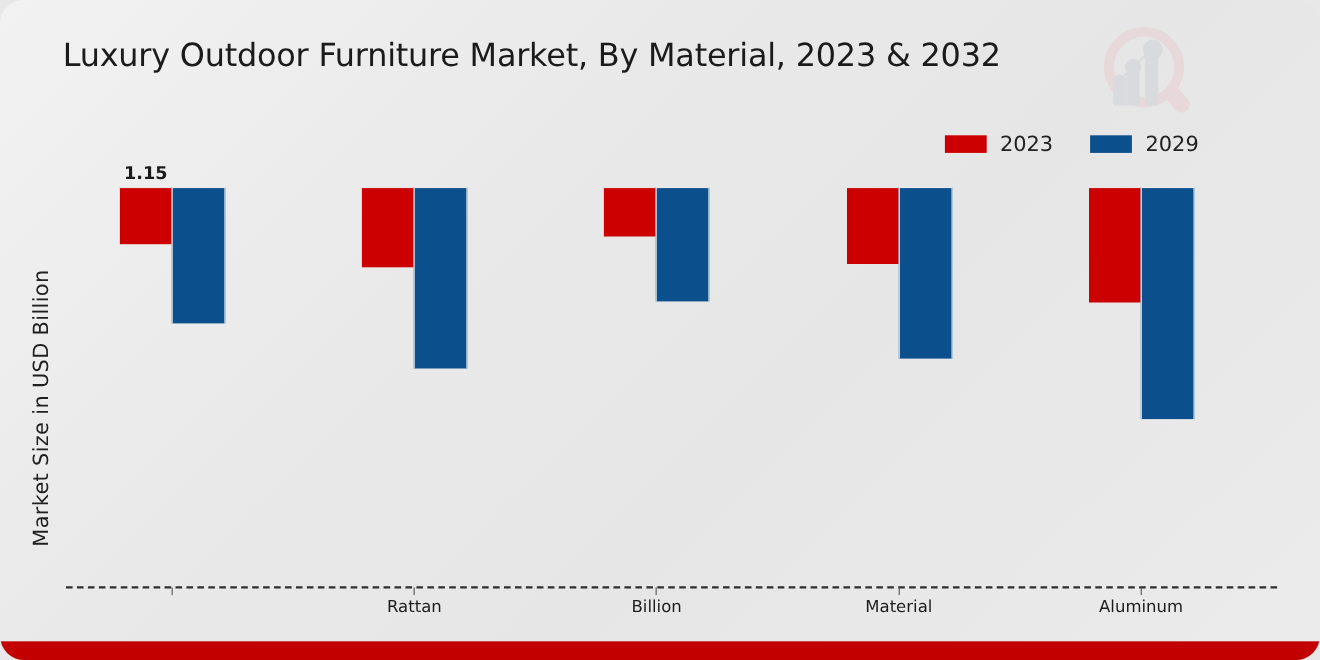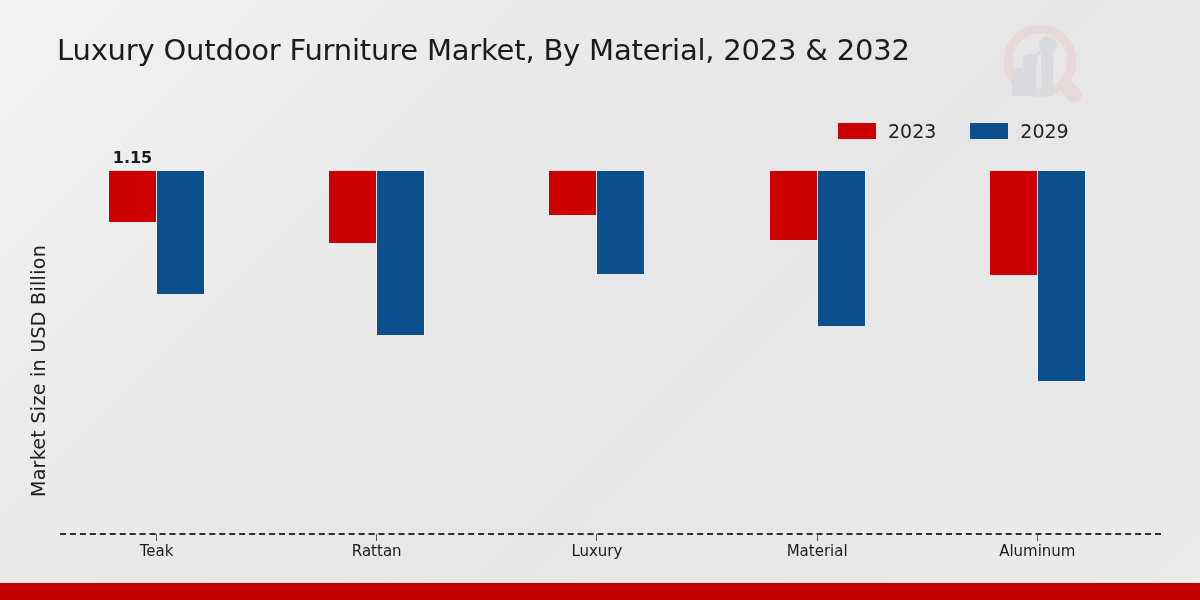--- a/index.html
+++ b/index.html
@@ -13,20 +13,21 @@
     font-family: "DejaVu Sans", sans-serif;
     background: #e8e8e8;
   }
 
   #canvas {
     position: relative;
     width: 1200px;
     height: 600px;
     background: linear-gradient(135deg, #f2f2f2 0%, #e9e9e9 35%, #e6e6e6 60%, #ebebeb 100%);
     overflow: hidden;
+    border-radius: 22px;
   }
 
   
   .watermark {
     position: absolute;
     left: 995px;
     top: 18px;
     width: 100px;
     height: 95px;
     opacity: 0.55;
@@ -41,21 +42,21 @@
     font-weight: 500;
     color: #1b1b1b;
     letter-spacing: -0.2px;
     font-family: "DejaVu Sans", sans-serif;
     white-space: nowrap;
   }
 
   
   .legend {
     position: absolute;
-    left: 838px;
+    left: 859px;
     top: 120px;
     display: flex;
     align-items: center;
     gap: 34px;
   }
   .legend-item {
     display: flex;
     align-items: center;
     gap: 12px;
   }
@@ -215,25 +216,20 @@
   <div class="groups">
 
     <div class="group">
       <div class="bars">
         <div class="bar red" style="height:51px">
           <span class="bar-value">1.15</span>
         </div>
         <div class="bar blue" style="height:123px"></div>
       </div>
       <div class="tick"></div>
-      <div class="cat-label">
-        <span class="cat-label-inner">
-          <span>Teak</span>
-        </span>
-      </div>
     </div>
 
     <div class="group">
       <div class="bars">
         <div class="bar red" style="height:72px"></div>
         <div class="bar blue" style="height:164px"></div>
       </div>
       <div class="tick"></div>
       <div class="cat-label">
         <span class="cat-label-inner">
@@ -243,21 +239,21 @@
     </div>
 
     <div class="group">
       <div class="bars">
         <div class="bar red" style="height:44px"></div>
         <div class="bar blue" style="height:103px"></div>
       </div>
       <div class="tick"></div>
       <div class="cat-label">
         <span class="cat-label-inner">
-          <span>Luxury</span>
+          <span>Billion</span>
         </span>
       </div>
     </div>
 
     <div class="group">
       <div class="bars">
         <div class="bar red" style="height:69px"></div>
         <div class="bar blue" style="height:155px"></div>
       </div>
       <div class="tick"></div>

